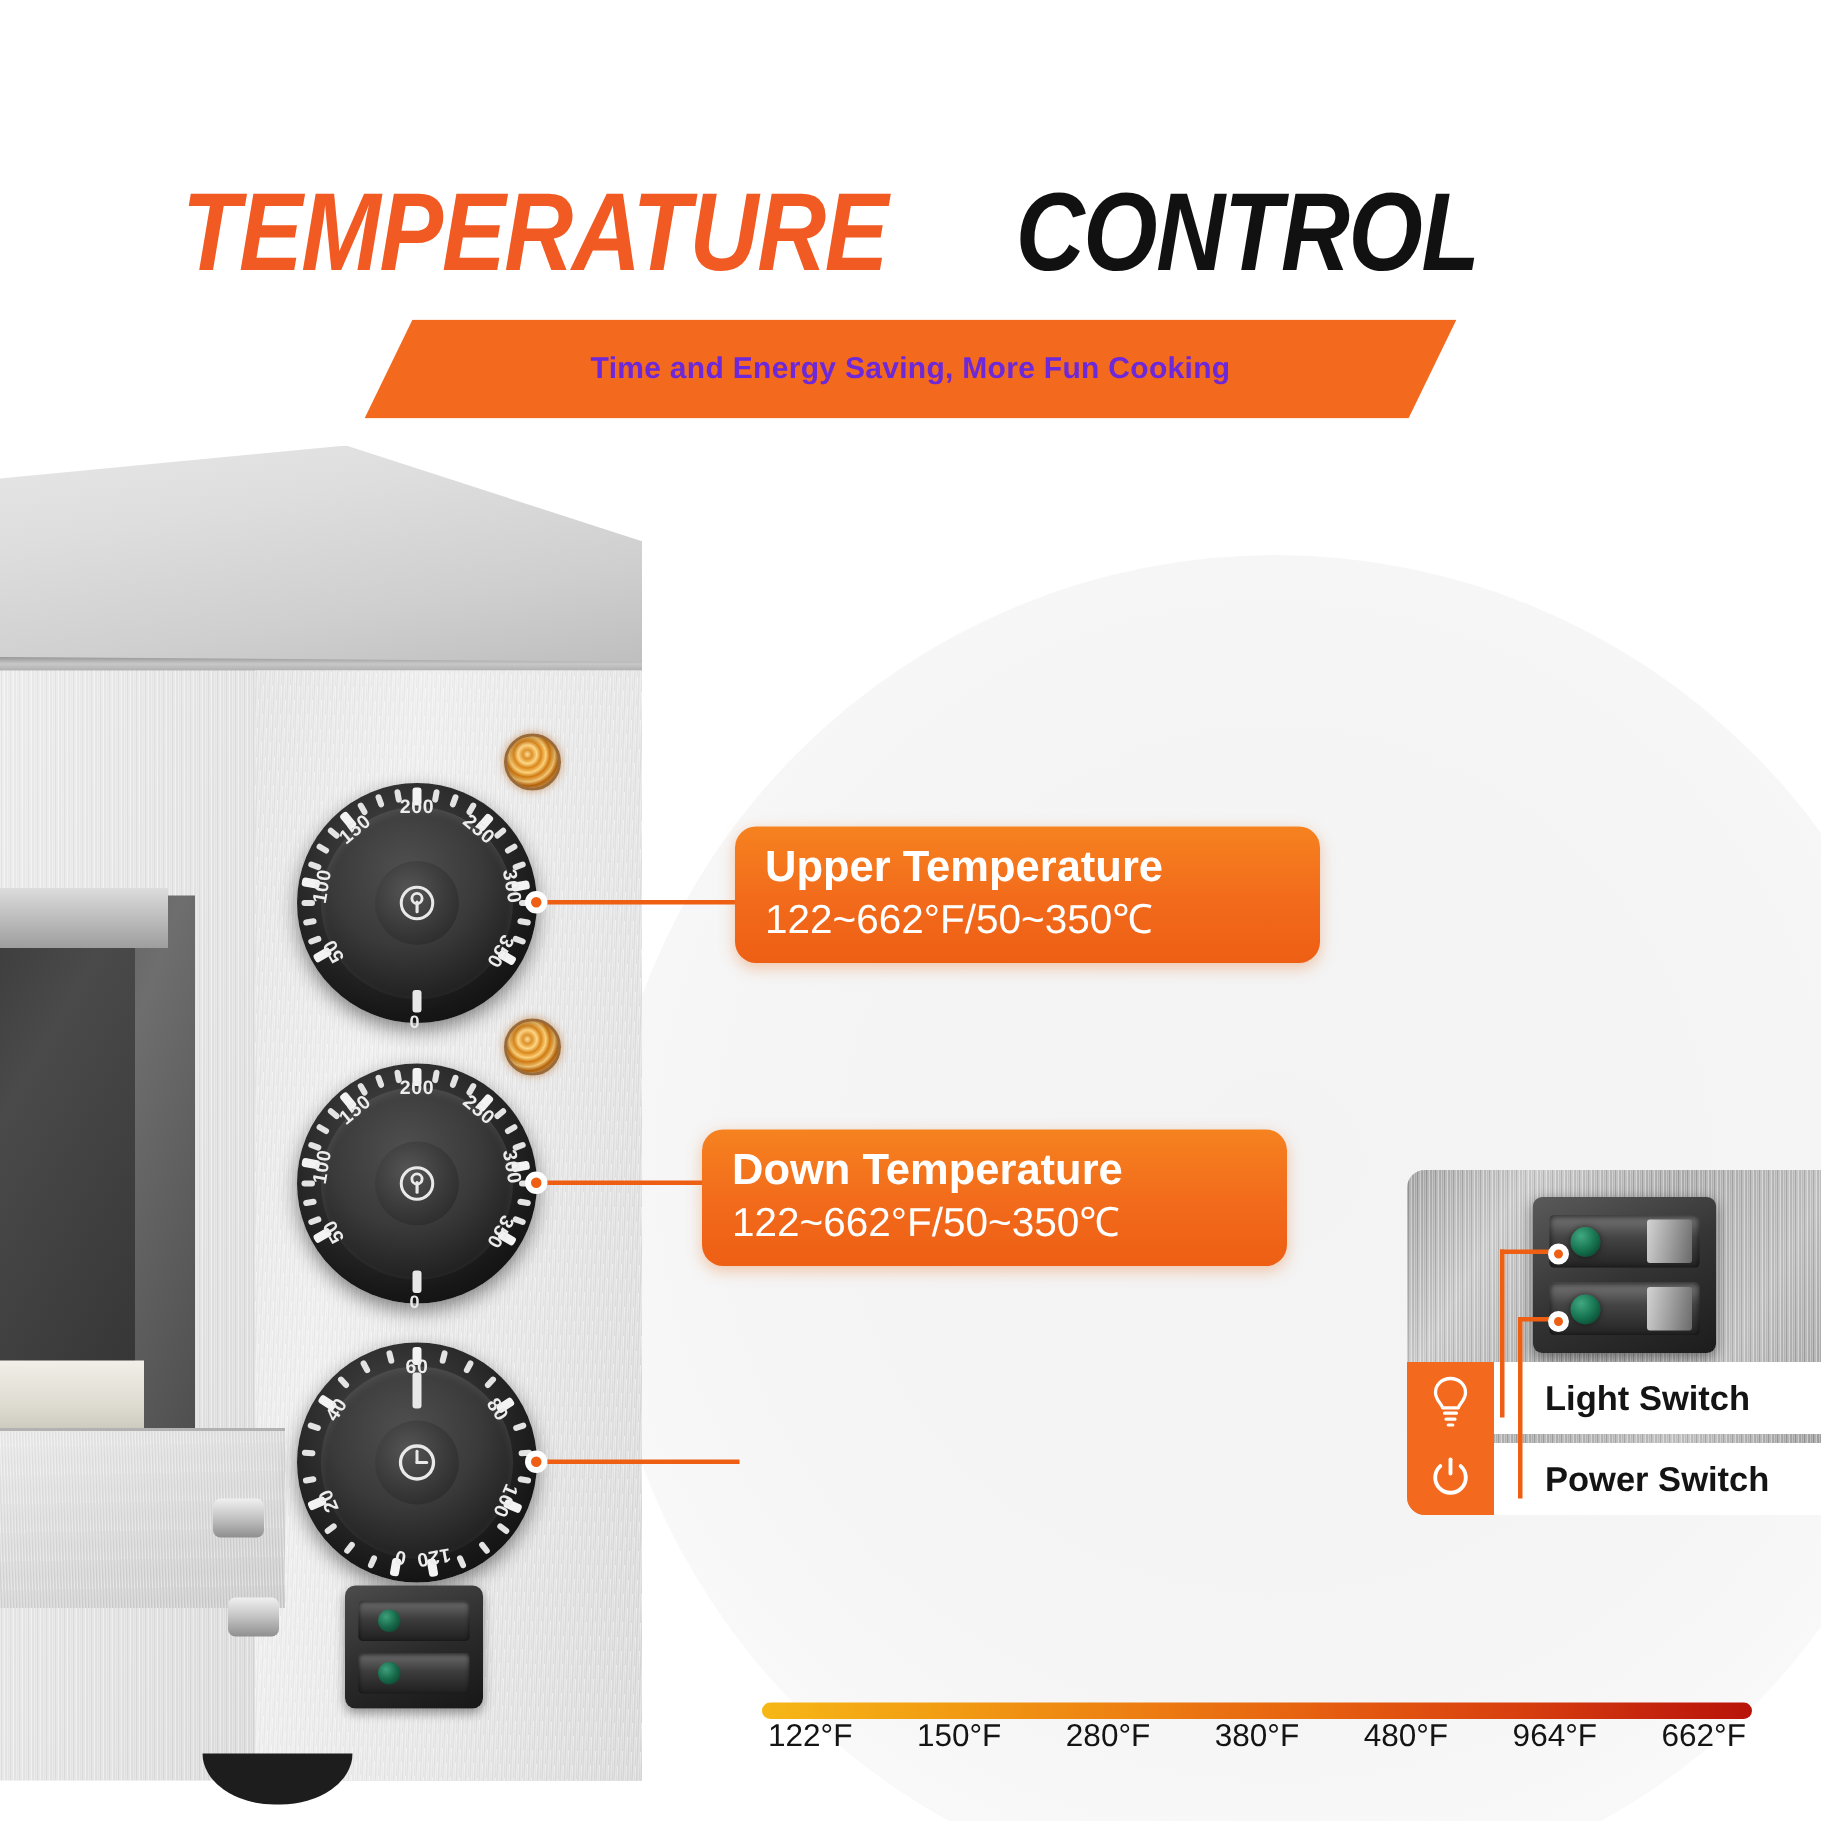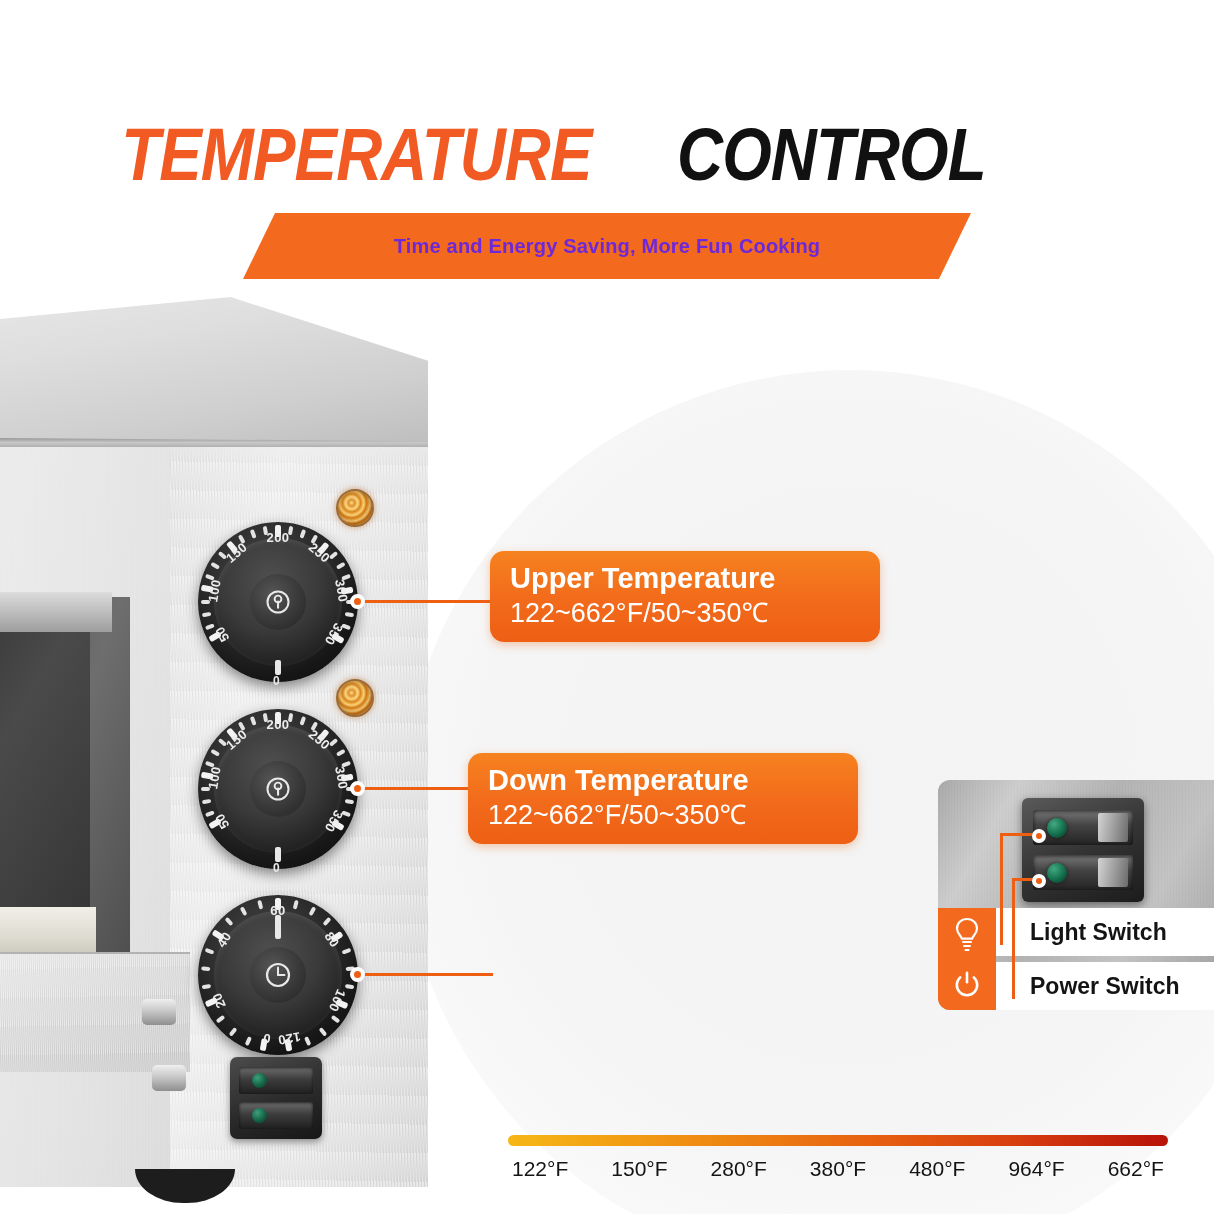--- a/index.html
+++ b/index.html
@@ -474,21 +474,21 @@
   }
   .scale-bar {
     width: 660px;
     height: 11px;
     border-radius: 6px;
     background: linear-gradient(90deg, #F6B716 0%, #F2A013 16%, #ED7E12 38%, #E55C10 58%, #D8400F 76%, #C2210C 92%, #B81309 100%);
   }
   .scale-labels {
     display: flex;
     justify-content: space-between;
-    margin-top: 11px;
+    margin-top: 0;
     padding: 0 4px;
   }
   .scale-labels span {
     color: #141414;
     font-size: 21px;
     white-space: nowrap;
   }
 </style>
 </head>
 <body>

